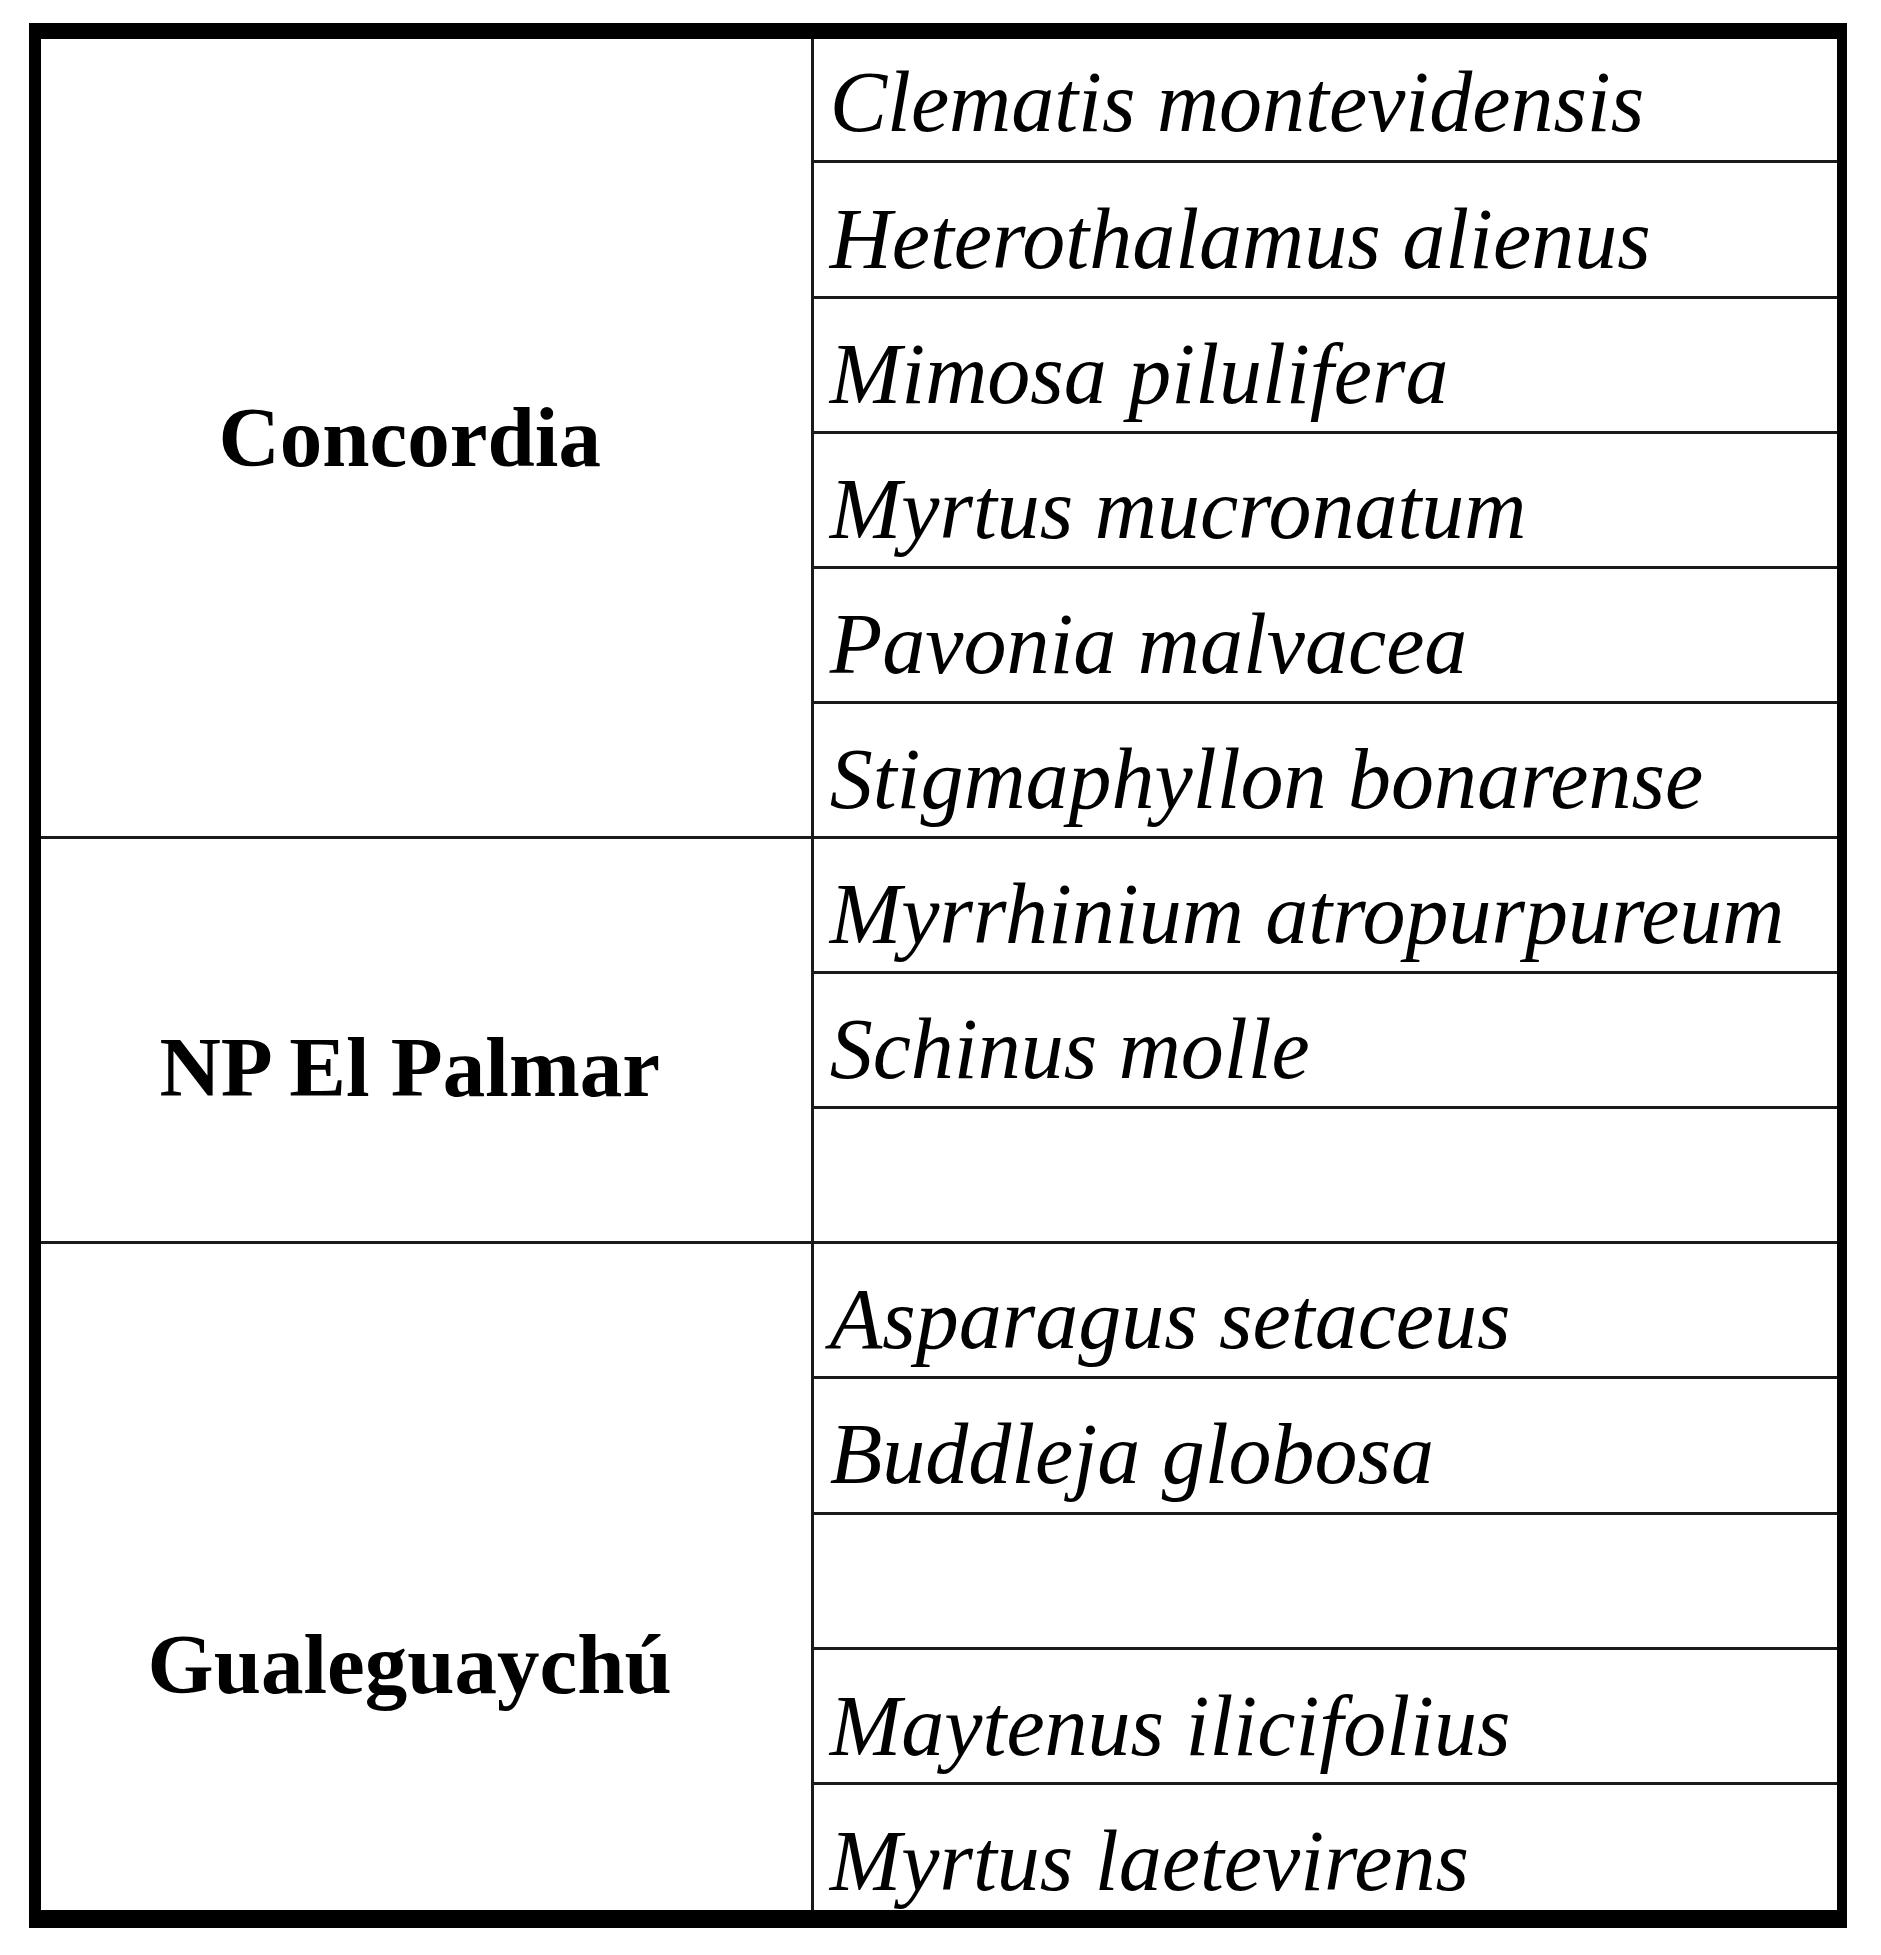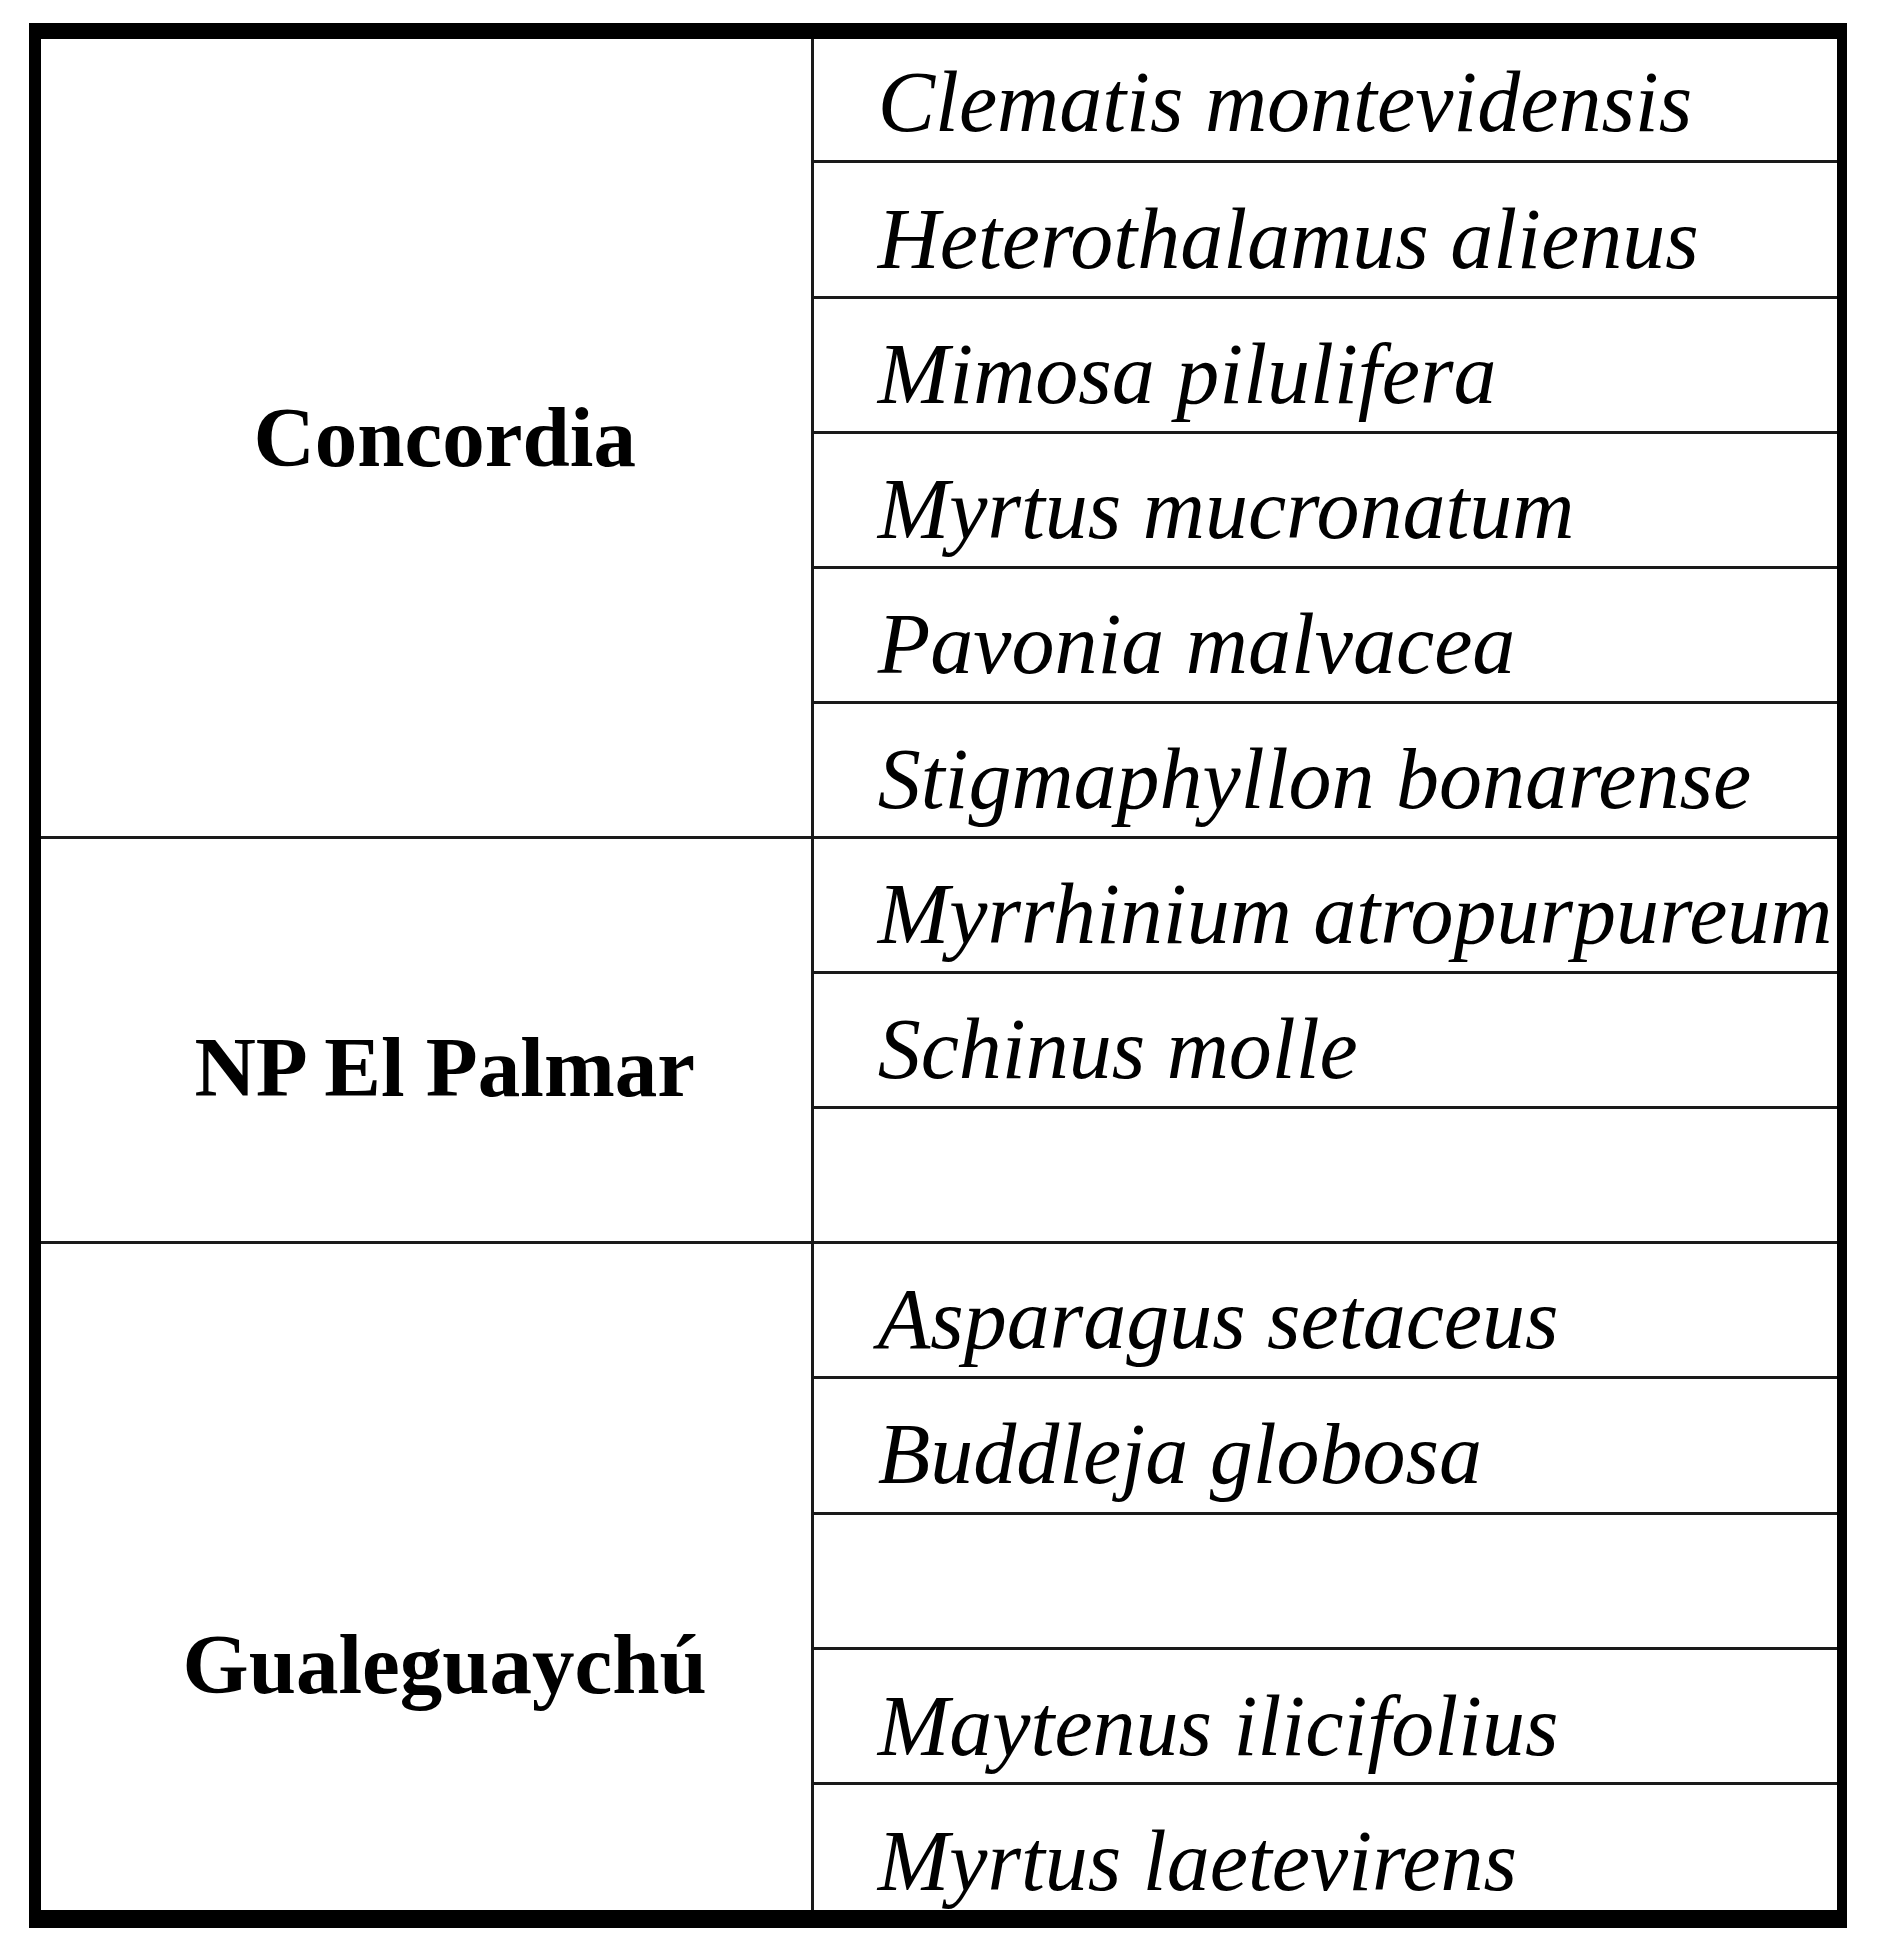--- a/index.html
+++ b/index.html
@@ -20,28 +20,27 @@
     position: absolute; height: 3.6px; background: #1a1a1a;
   }
   .hline.full { left: 0; width: 100%; }
   .hline.right { left: 772px; right: 0; }
   .group-label {
     position: absolute; left: 0; width: 770px;
     display: flex; align-items: center; justify-content: center;
     font-family: "Liberation Serif", "DejaVu Serif", serif;
     font-weight: bold; font-size: 85px; color: #000000;
     line-height: 1;
-    padding-left: 35px;
   }
   .group-label span { position: relative; left: -16px; }
   .species {
     position: absolute; left: 789px; right: 9px;
     font-family: "Liberation Serif", "DejaVu Serif", serif;
     font-style: italic; font-size: 86px; color: #000000;
-    line-height: 1; white-space: nowrap; margin-left: 48px;
+    line-height: 1; white-space: nowrap;
   }
 </style>
 </head>
 <body>
 
 <div class="table-frame">
   <div class="table-inner">
 
     <div class="col-divider"></div>
 

